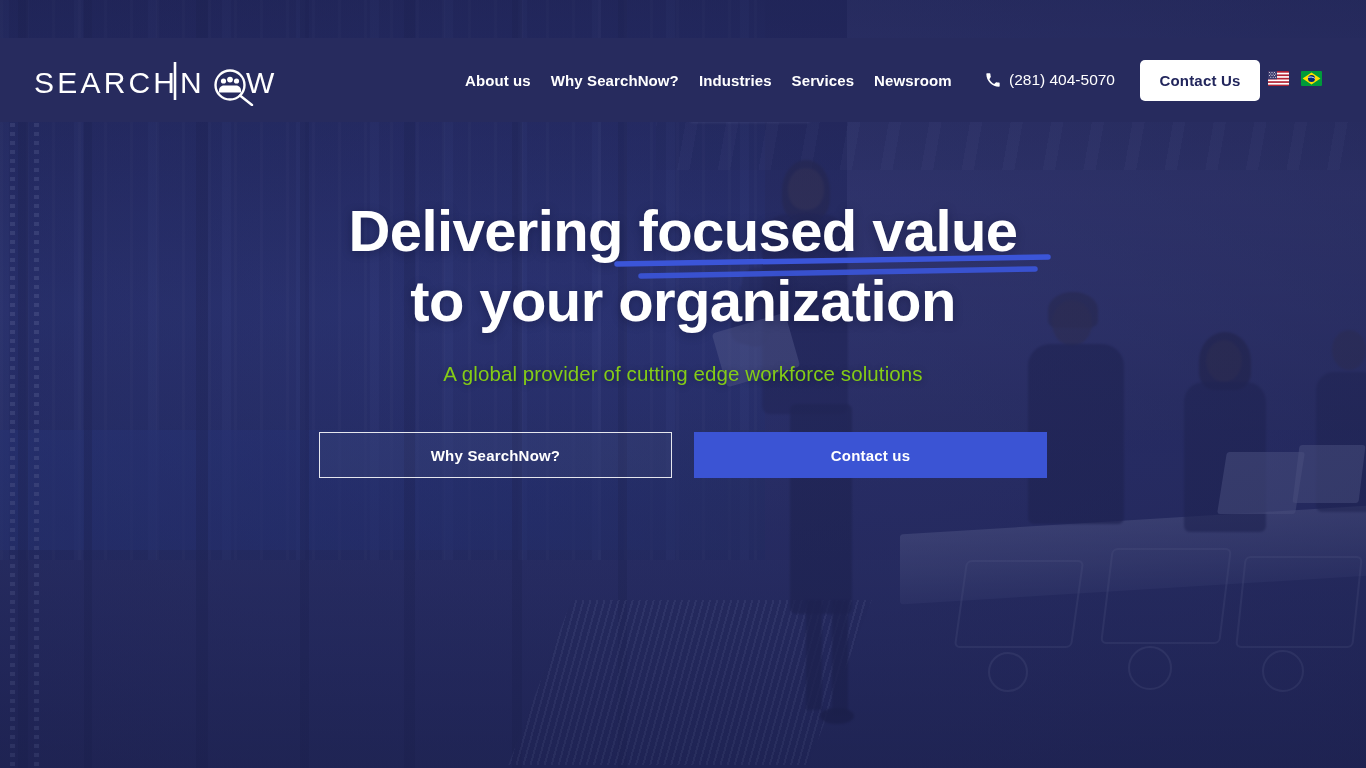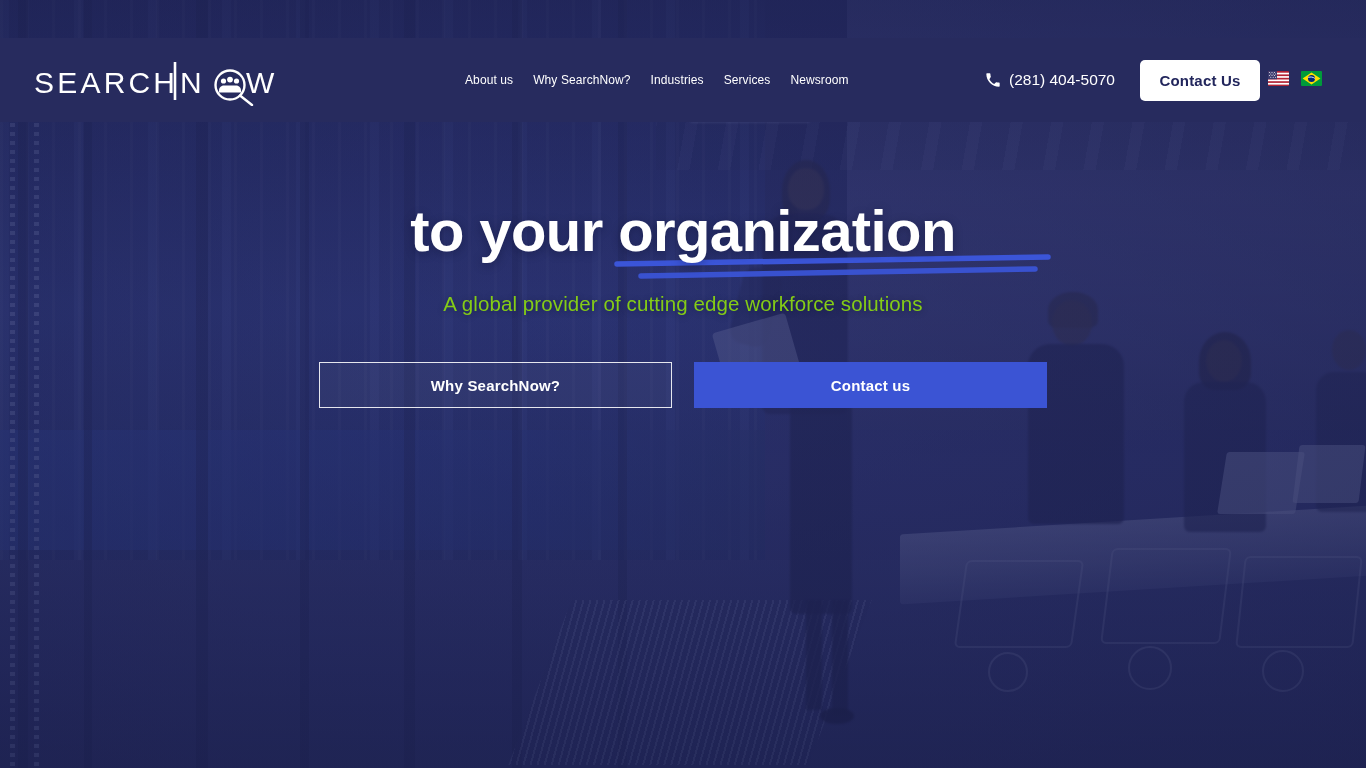--- a/index.html
+++ b/index.html
@@ -142,21 +142,21 @@
   }
   .logo-wrap{ position:absolute; left:34px; top:22px; width:248px; height:46px; }
   .logo-svg{ display:block; width:248px; height:46px; }
 
   nav.main-nav{
     position:absolute; left:455px; top:0; height:84px;
     display:flex; align-items:center; gap:0;
   }
   nav.main-nav a{
     color:#ffffff; text-decoration:none;
-    font-size:12px; font-weight:400; letter-spacing:.1px;
+    font-size:15px; font-weight:700; letter-spacing:.1px;
     padding:0 10px; white-space:nowrap;text-align:right;
   }
   .phone-link{
     position:absolute; left:985px; top:0; height:84px;
     display:flex; align-items:center; gap:8px;
     color:#fff; text-decoration:none; font-size:15.5px; font-weight:500;
     white-space:nowrap;
   }
   .phone-icon{ width:16px; height:16px; display:block; }
   .contact-btn{
@@ -340,20 +340,21 @@
         <path d="M7.3 6.4c2.2-.8 4.8-.4 6.6 1" stroke="#ffffff" stroke-width=".9" fill="none"></path>
       </svg>
     </a>
   </div>
 </header>
 
 <section id="hero-content">
 
   <h1 class="headline">
     <span class="hl-line">
+      <span>Delivering focused value</span>
       <svg class="underline-svg" viewBox="0 0 740 34" preserveAspectRatio="none">
         <path d="M304 14 L735 7" stroke="#3b55d8" stroke-width="5.5" stroke-linecap="round" fill="none"></path>
         <path d="M328 26 L722 19" stroke="#3b55d8" stroke-width="5.5" stroke-linecap="round" fill="none" opacity=".92"></path>
       </svg>
     </span>
     <span class="hl-line">to your organization</span>
   </h1>
 
   <p class="subtitle">A global provider of cutting edge workforce solutions</p>
 

